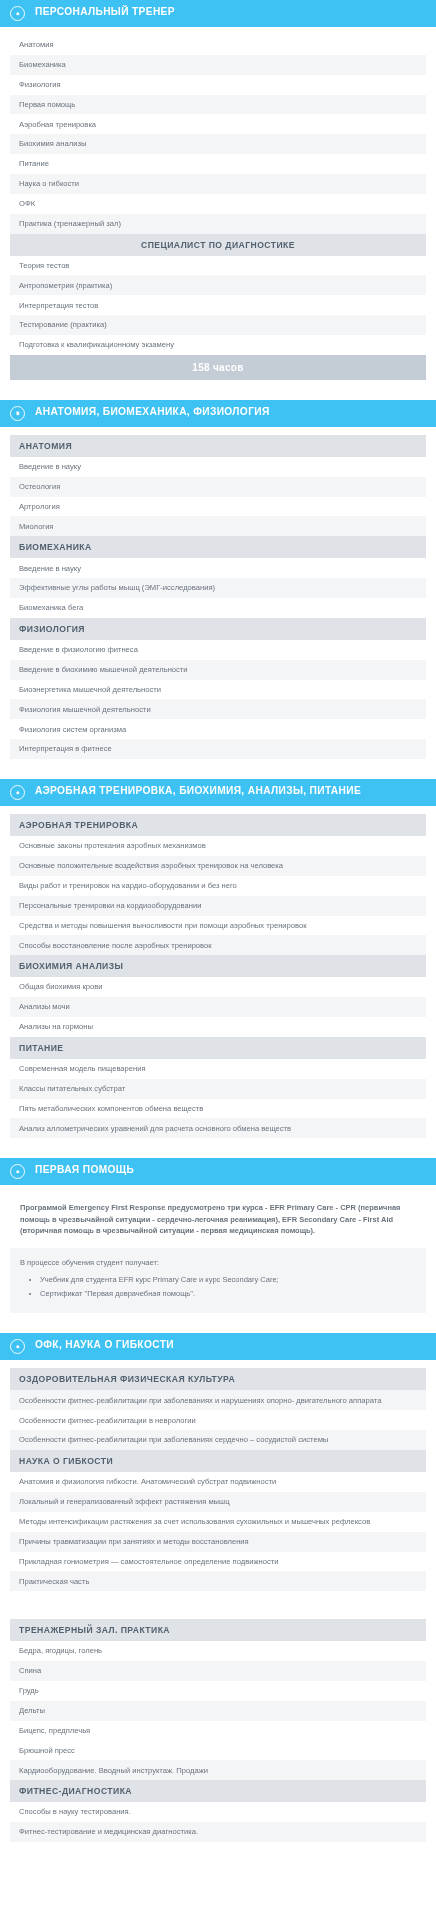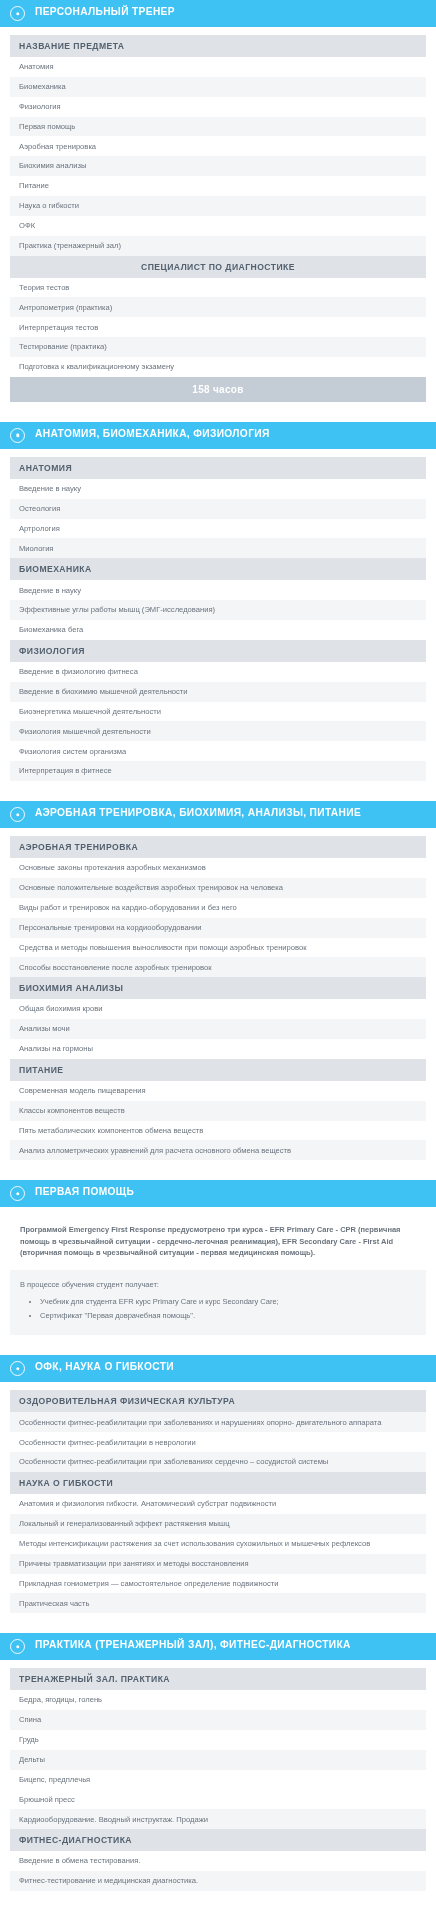--- a/index.html
+++ b/index.html
@@ -118,23 +118,20 @@
 
 <div class="page">
 
   <div class="sec-header">
     <span class="ico"></span>
     <span class="ttl">ПЕРСОНАЛЬНЫЙ ТРЕНЕР</span>
   </div>
   <div class="sec-body">
     <table class="tbl">
       <tbody>
-        <tr class="thead-row">
-          <td>НАЗВАНИЕ ПРЕДМЕТА</td>
-        </tr>
         <tr class="odd">
             <td class="cell">Анатомия</td>
           </tr>
         <tr class="even">
             <td class="cell">Биомеханика</td>
           </tr>
         <tr class="odd">
             <td class="cell">Физиология</td>
           </tr>
         <tr class="even">
@@ -291,21 +288,21 @@
             <td class="cell">Анализы на гормоны</td>
           </tr>
 
         <tr class="thead-row">
             <td>ПИТАНИЕ</td>
           </tr>
         <tr class="odd">
             <td class="cell">Современная модель пищеварения</td>
           </tr>
         <tr class="even">
-            <td class="cell">Классы компонентов веществ</td>
+            <td class="cell">Классы питательных субстрат</td>
           </tr>
         <tr class="odd">
             <td class="cell">Пять метаболических компонентов обмена веществ</td>
           </tr>
         <tr class="even">
             <td class="cell">Анализ аллометрических уравнений для расчета основного обмена веществ</td>
           </tr>
       </tbody>
     </table>
   </div>
@@ -371,24 +368,20 @@
           </tr>
         <tr class="even">
             <td class="cell">Практическая часть</td>
           </tr>
       </tbody>
     </table>
   </div>
 
   <div class="sec-gap"></div>
 
-  <div class="sec-header">
-    <span class="ico"></span>
-    <span class="ttl">ПРАКТИКА (ТРЕНАЖЕРНЫЙ ЗАЛ), ФИТНЕС-ДИАГНОСТИКА</span>
-  </div>
   <div class="sec-body">
     <table class="tbl">
       <tbody>
         <tr class="thead-row">
             <td>ТРЕНАЖЕРНЫЙ ЗАЛ. ПРАКТИКА</td>
           </tr>
         <tr class="odd">
             <td class="cell">Бедра, ягодицы, голень</td>
           </tr>
         <tr class="even">
@@ -407,21 +400,21 @@
             <td class="cell">Брюшной пресс</td>
           </tr>
         <tr class="even">
             <td class="cell">Кардиооборудование. Вводный инструктаж. Продажи</td>
           </tr>
 
         <tr class="thead-row">
             <td>ФИТНЕС-ДИАГНОСТИКА</td>
           </tr>
         <tr class="odd">
-            <td class="cell">Введение в обмена тестирования.</td>
+            <td class="cell">Способы в науку тестирования.</td>
           </tr>
         <tr class="even">
             <td class="cell">Фитнес-тестирование и медицинская диагностика.</td>
           </tr>
       </tbody>
     </table>
 
   </div>
 
 </div>

